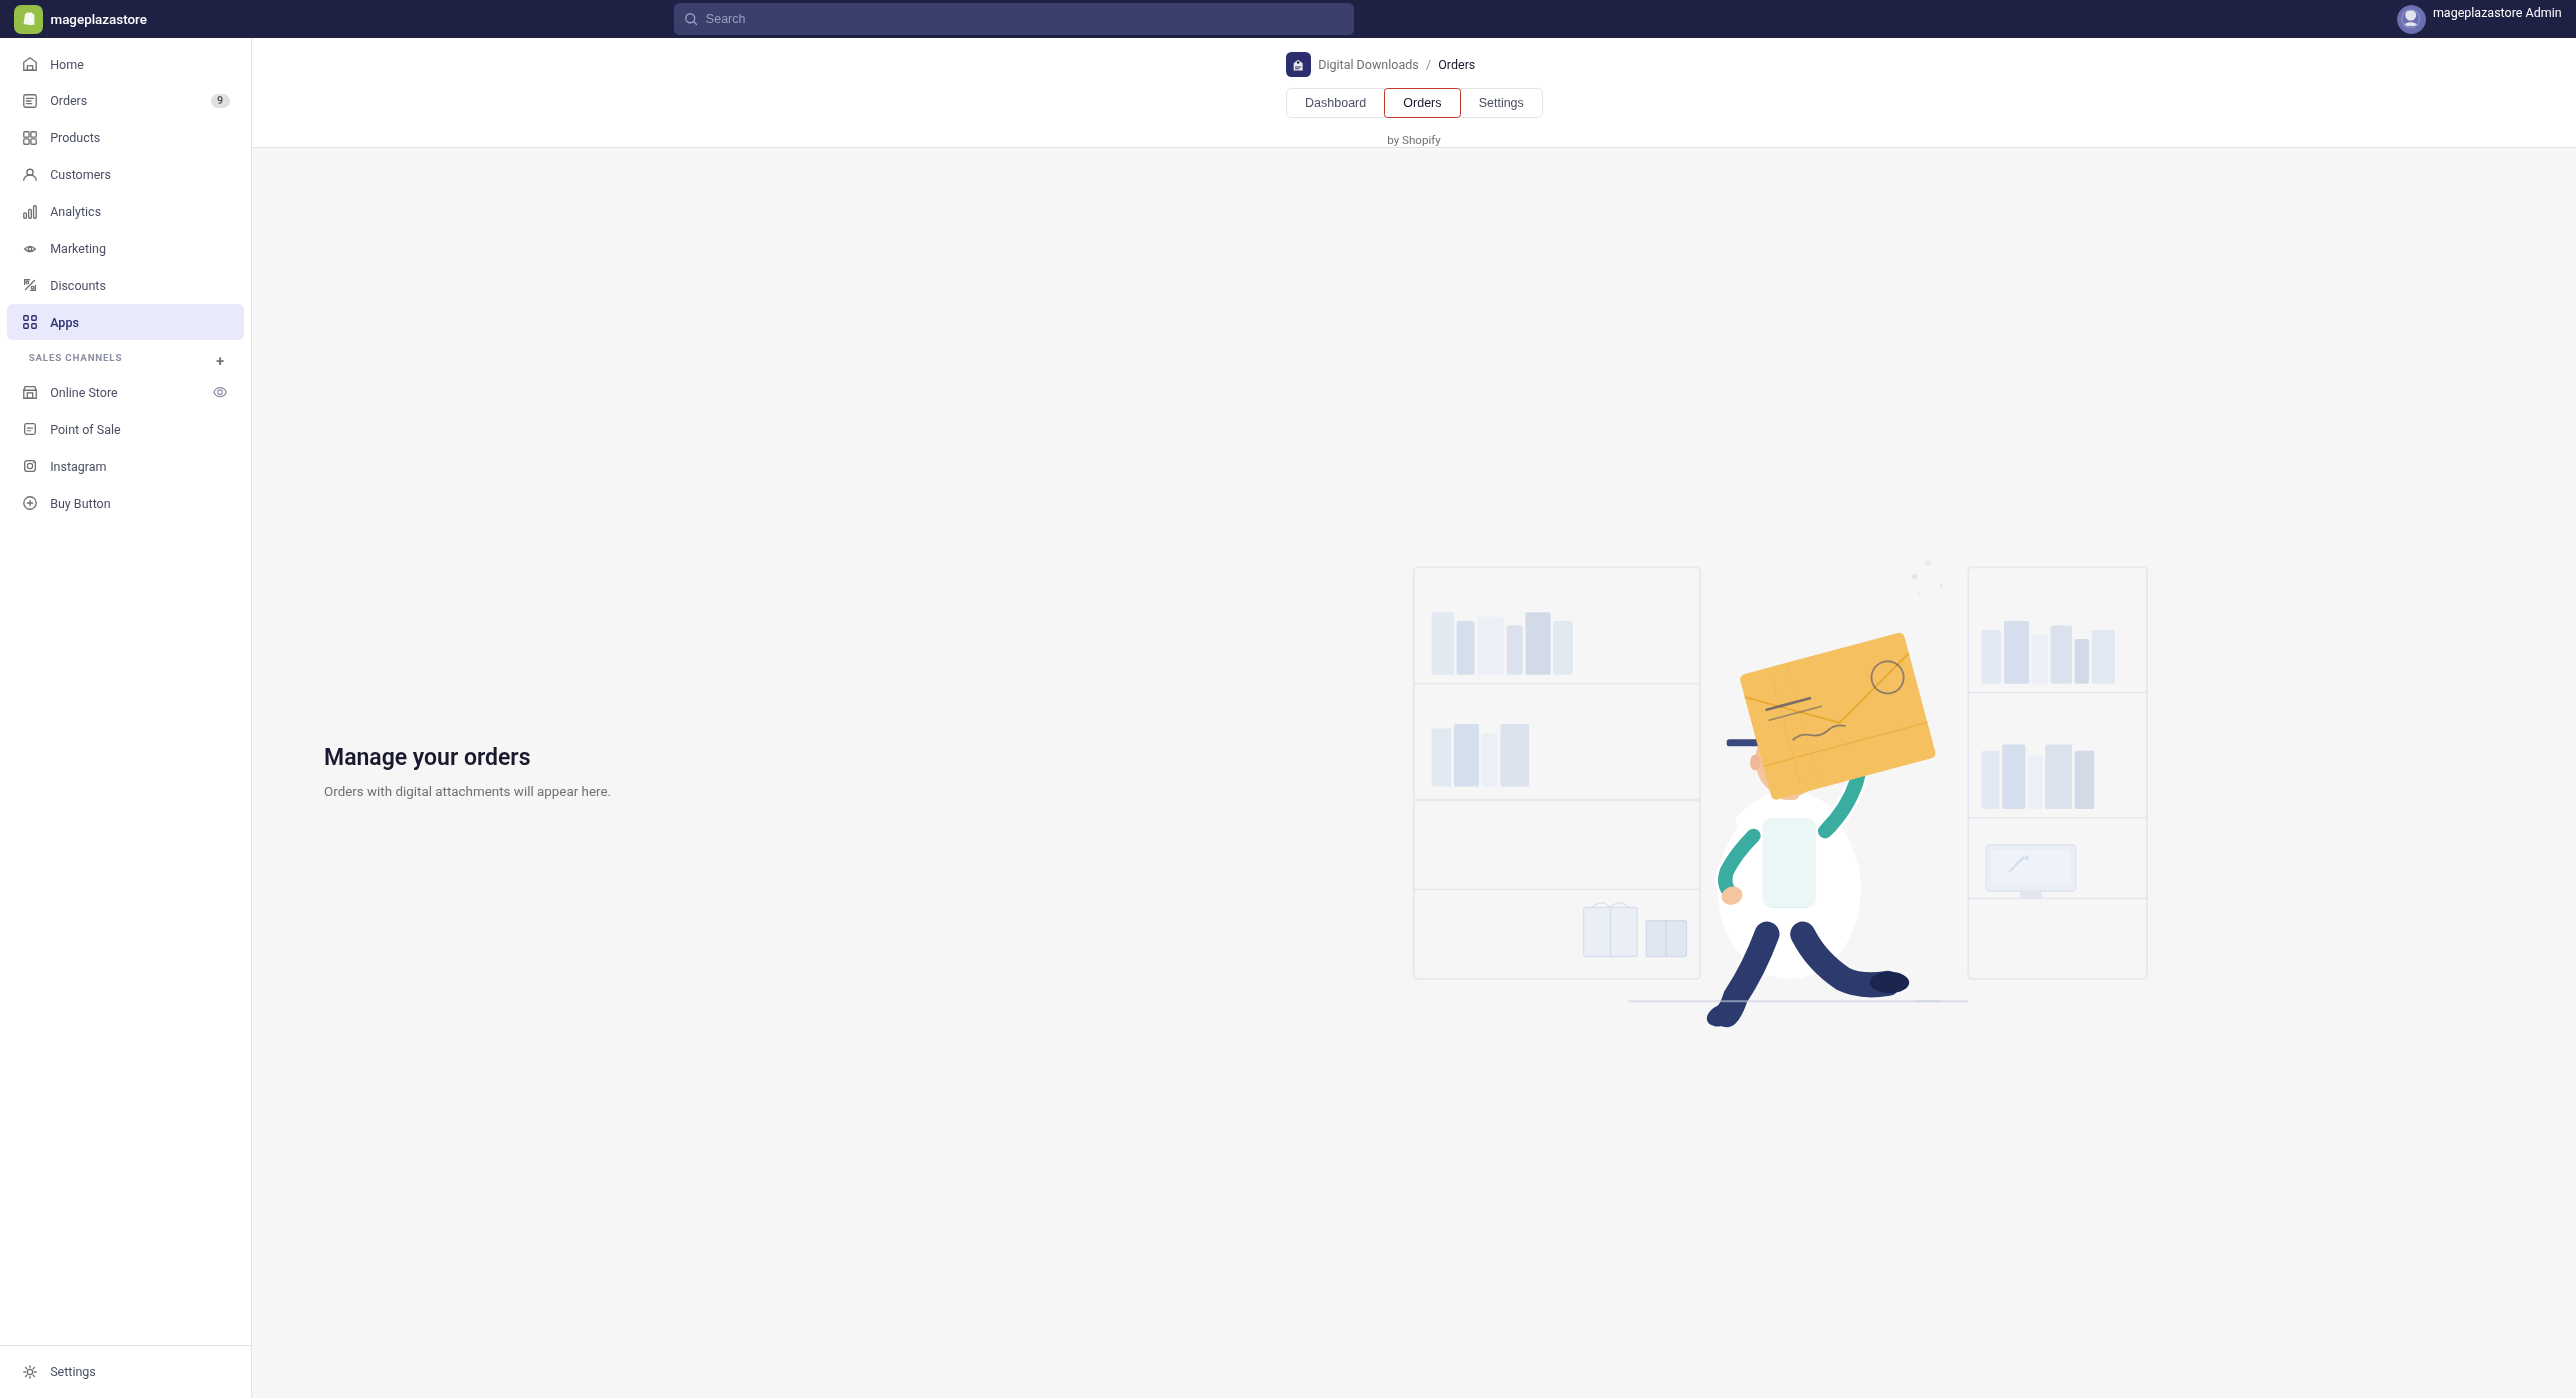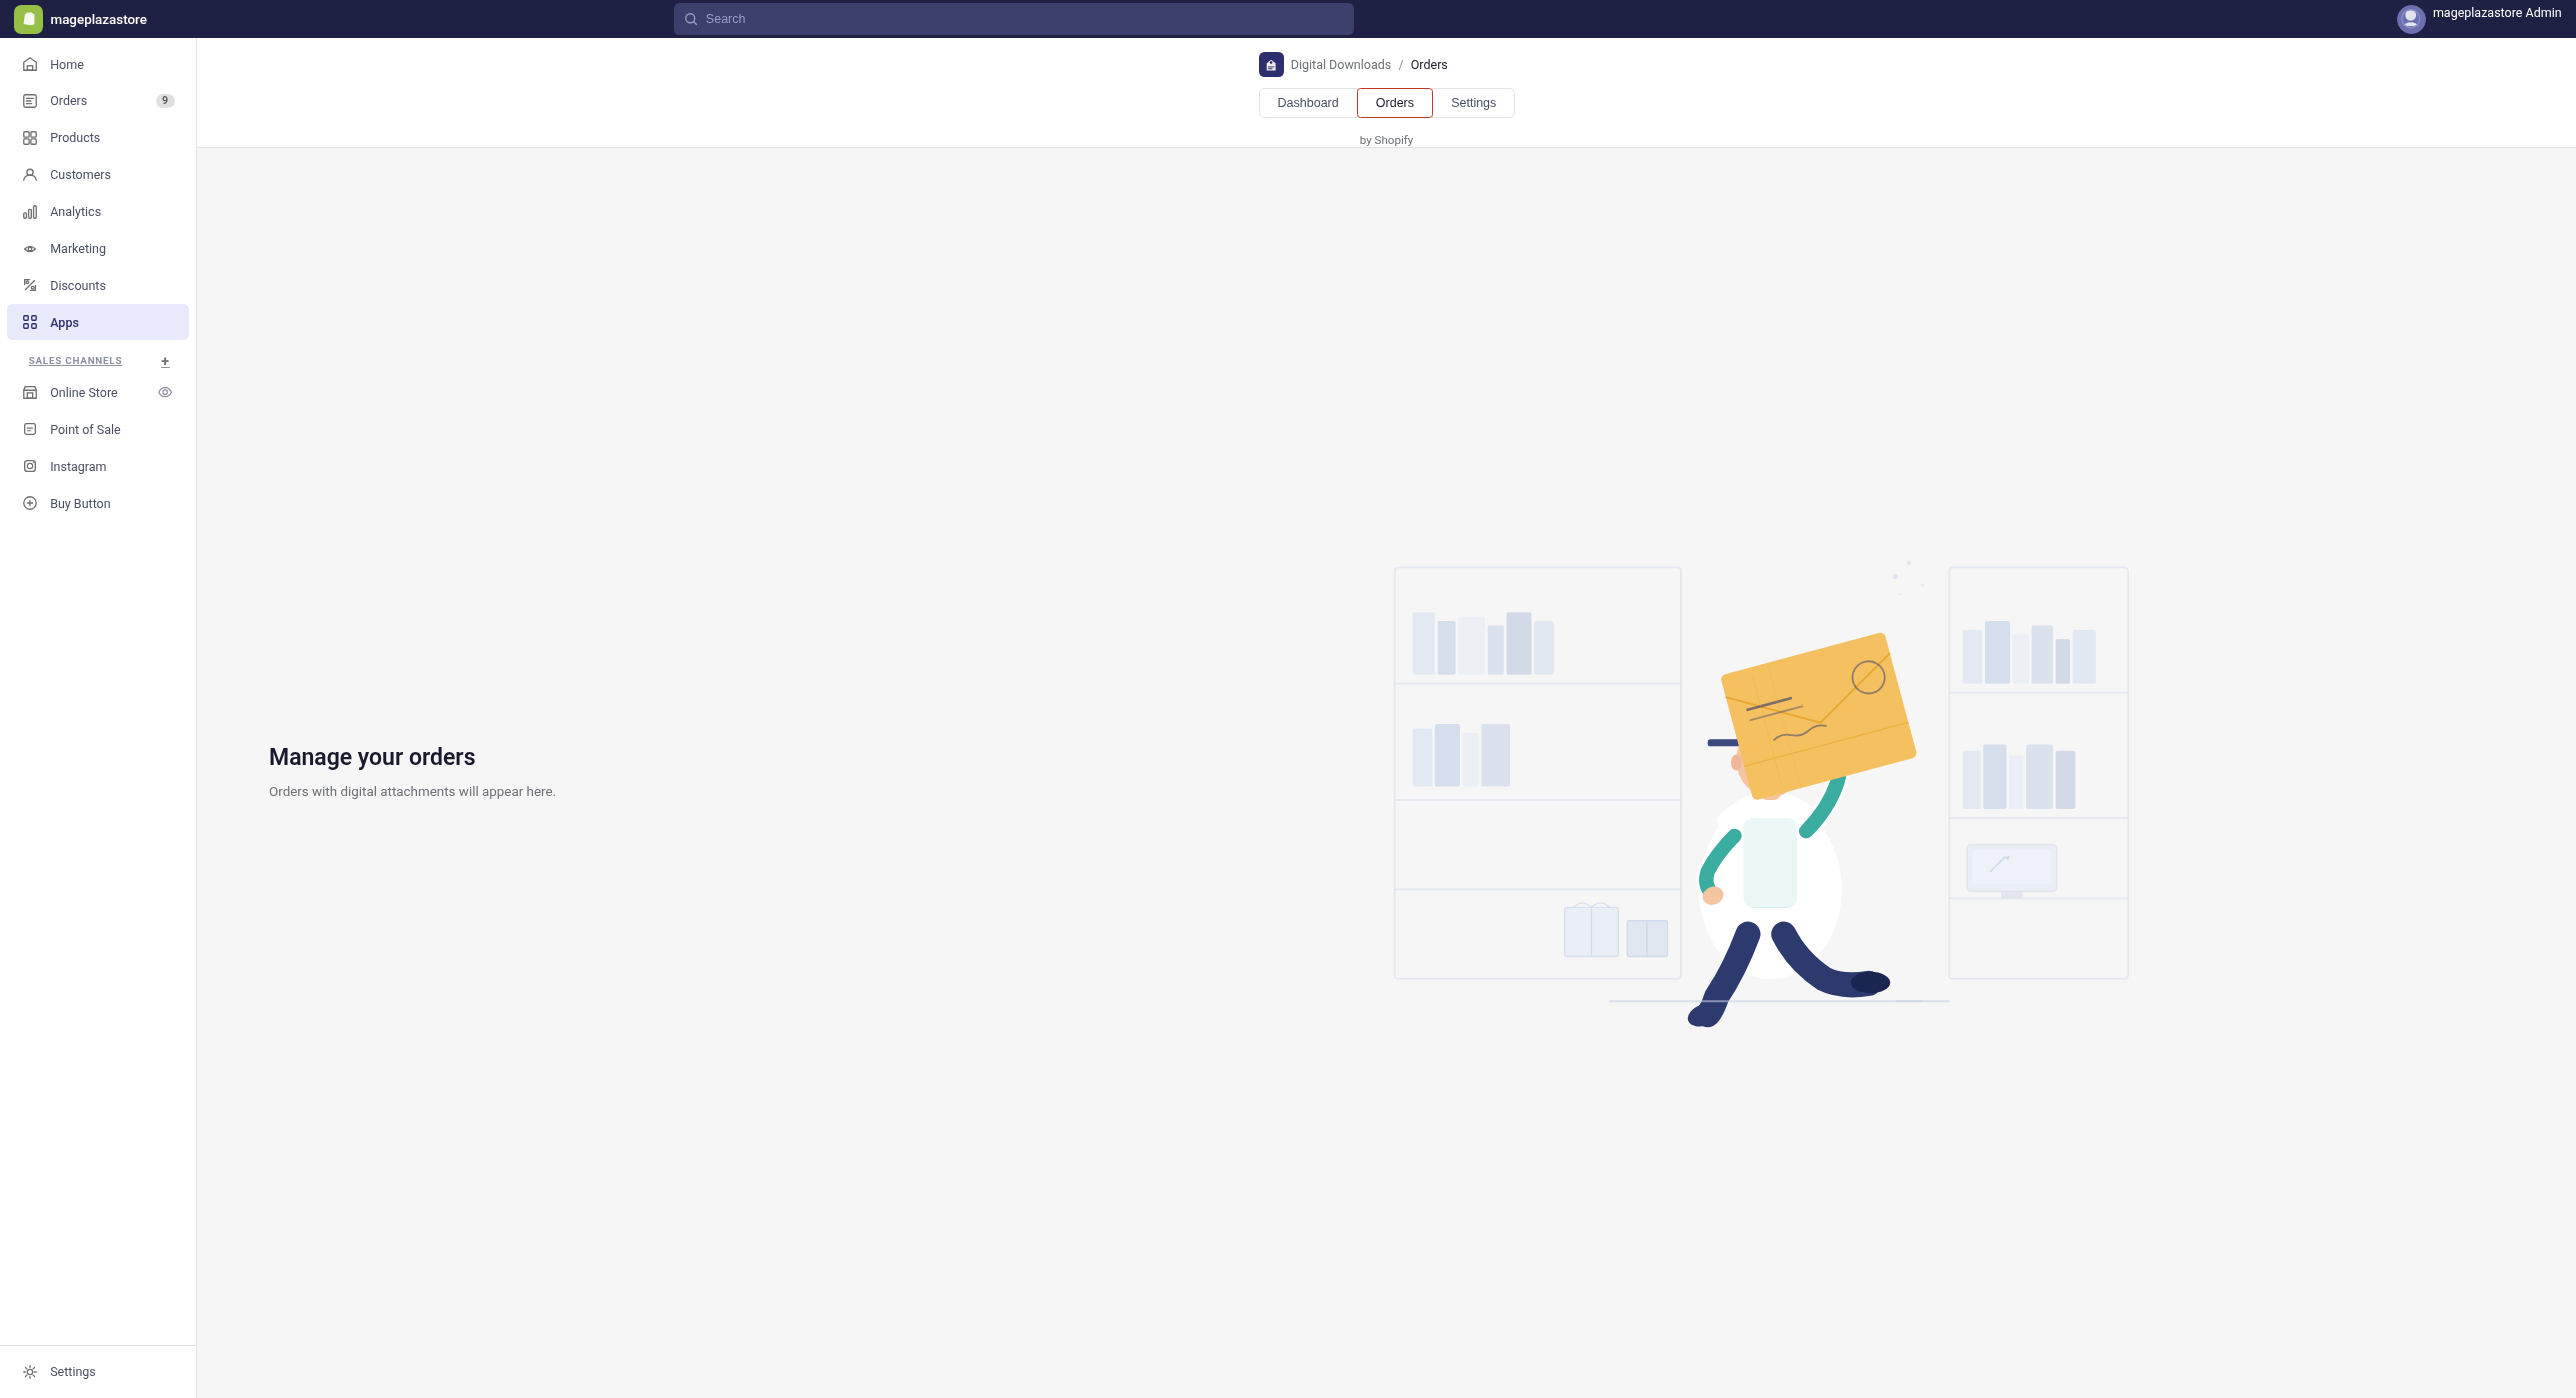--- a/index.html
+++ b/index.html
@@ -82,21 +82,21 @@
 
     
     .layout {
       display: flex;
       flex: 1;
       overflow: hidden;
     }
 
     
     .sidebar {
-      width: 197px;
+      width: 252px;
       background: #fff;
       border-right: 0.9px solid #e1e3e5;
       display: flex;
       flex-direction: column;
       overflow-y: auto;
       flex-shrink: 0;
     }
     .sidebar-nav { padding: 7.2px 0; flex: 1; }
     .sidebar-item {
       display: flex;
@@ -122,24 +122,22 @@
       color: #555;
       font-weight: 600;
     }
     .sidebar-section-title {
       font-size: 9.8px;
       font-weight: 700;
       color: #8c8fa3;
       letter-spacing: 0.08em;
       padding: 10.7px 14.3px 3.6px 21.5px;
       display: flex;
-      align-items: center;
       justify-content: space-between;
       margin: 0 7.2px;
-      text-decoration: underline;
     }
     .sidebar-section-add {
       width: 18px;
       height: 18px;
       border-radius: 50%;
       display: flex;
       align-items: center;
       justify-content: center;
       cursor: pointer;
       color: #6d7175;

